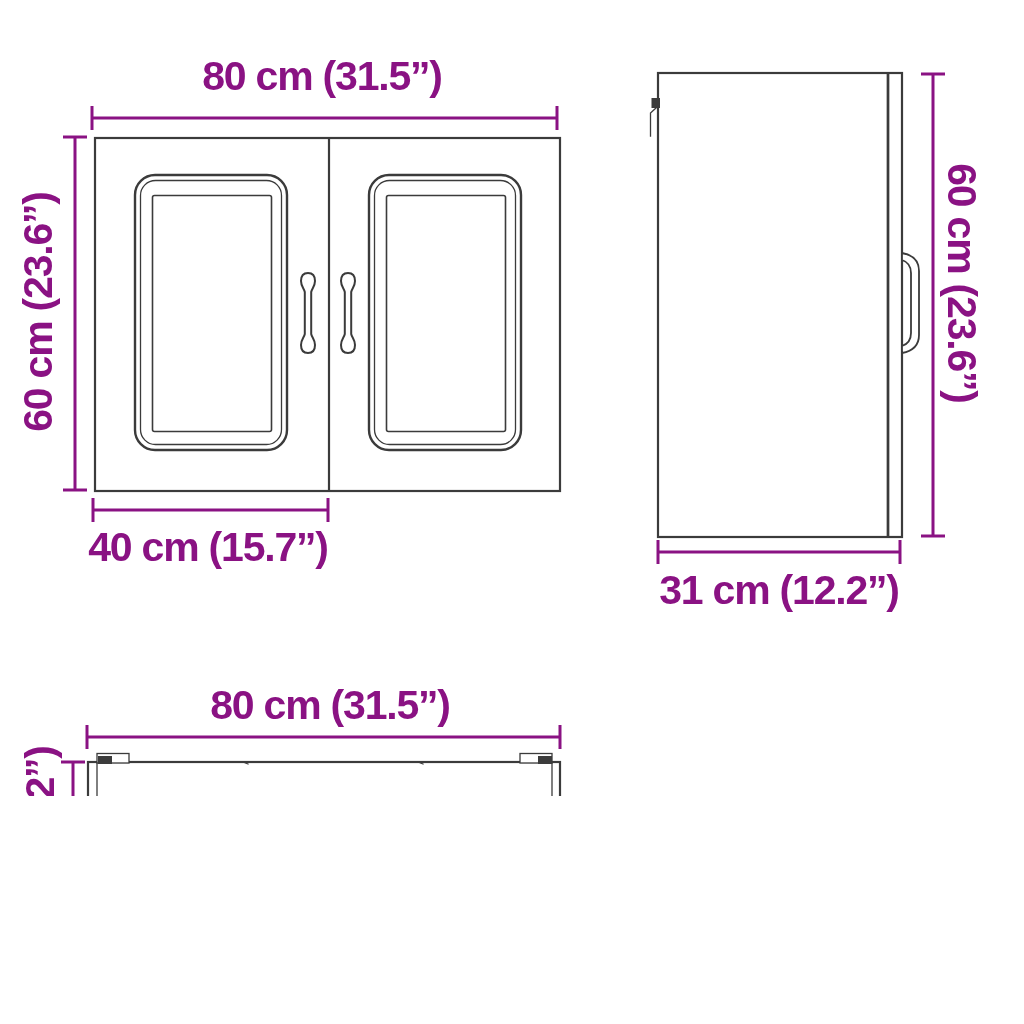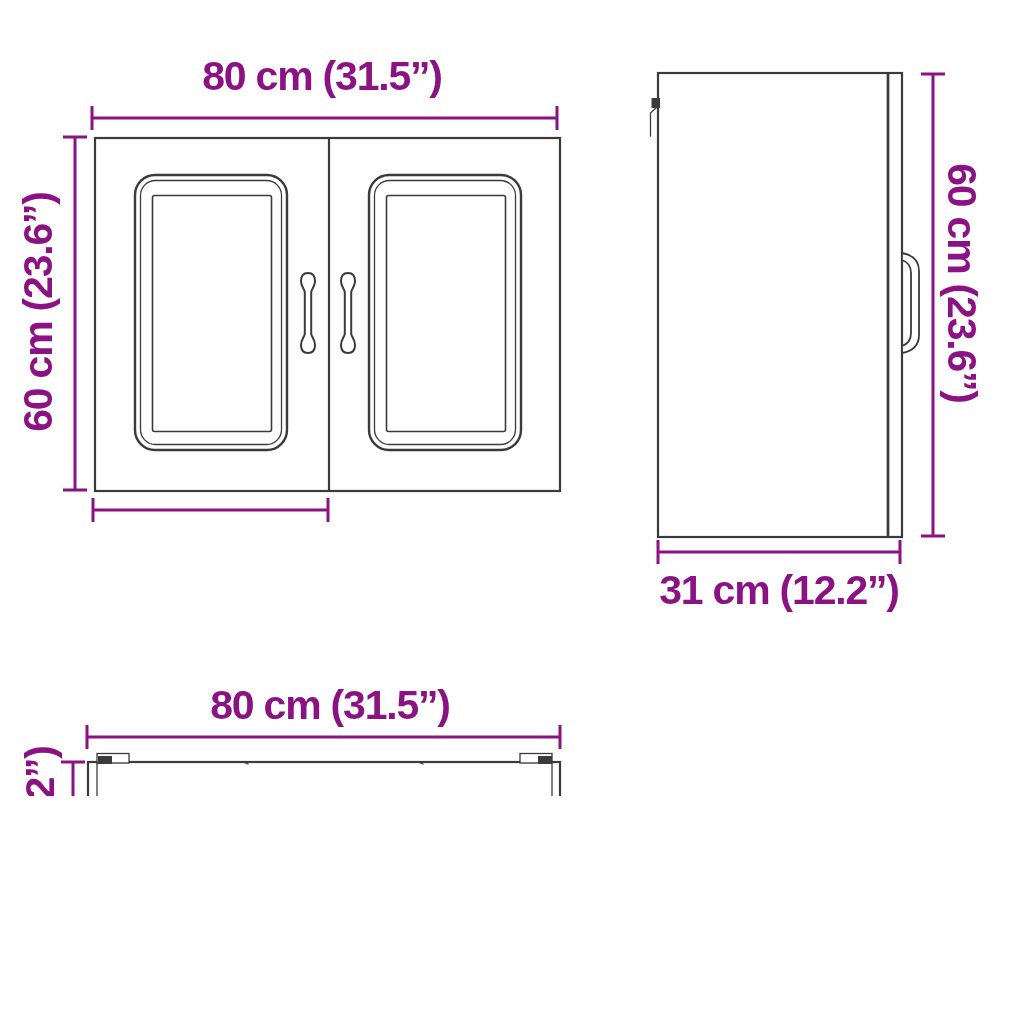--- a/index.html
+++ b/index.html
@@ -135,20 +135,21 @@
         <line x1="61" y1="762" x2="85" y2="762"></line>
         <line x1="61" y1="948" x2="85" y2="948"></line>
       </g>
     </g>
   </svg>
 
   <div class="dim-label" style="left:322px;top:76px;">80 cm (31.5”)</div>
 
   <div class="dim-label rot-ccw" style="left:38px;top:312px;">60 cm (23.6”)</div>
 
+  <div class="dim-label" style="left:208px;top:547px;">40 cm (15.7”)</div>
 
   <div class="dim-label rot-cw" style="left:961px;top:283px;">60 cm (23.6”)</div>
 
   <div class="dim-label" style="left:779px;top:590px;">31 cm (12.2”)</div>
 
   <div class="dim-label" style="left:330px;top:705px;">80 cm (31.5”)</div>
 
   <div class="dim-label rot-ccw" style="left:40px;top:866px;">31 cm (12.2”)</div>
 
 </div>

